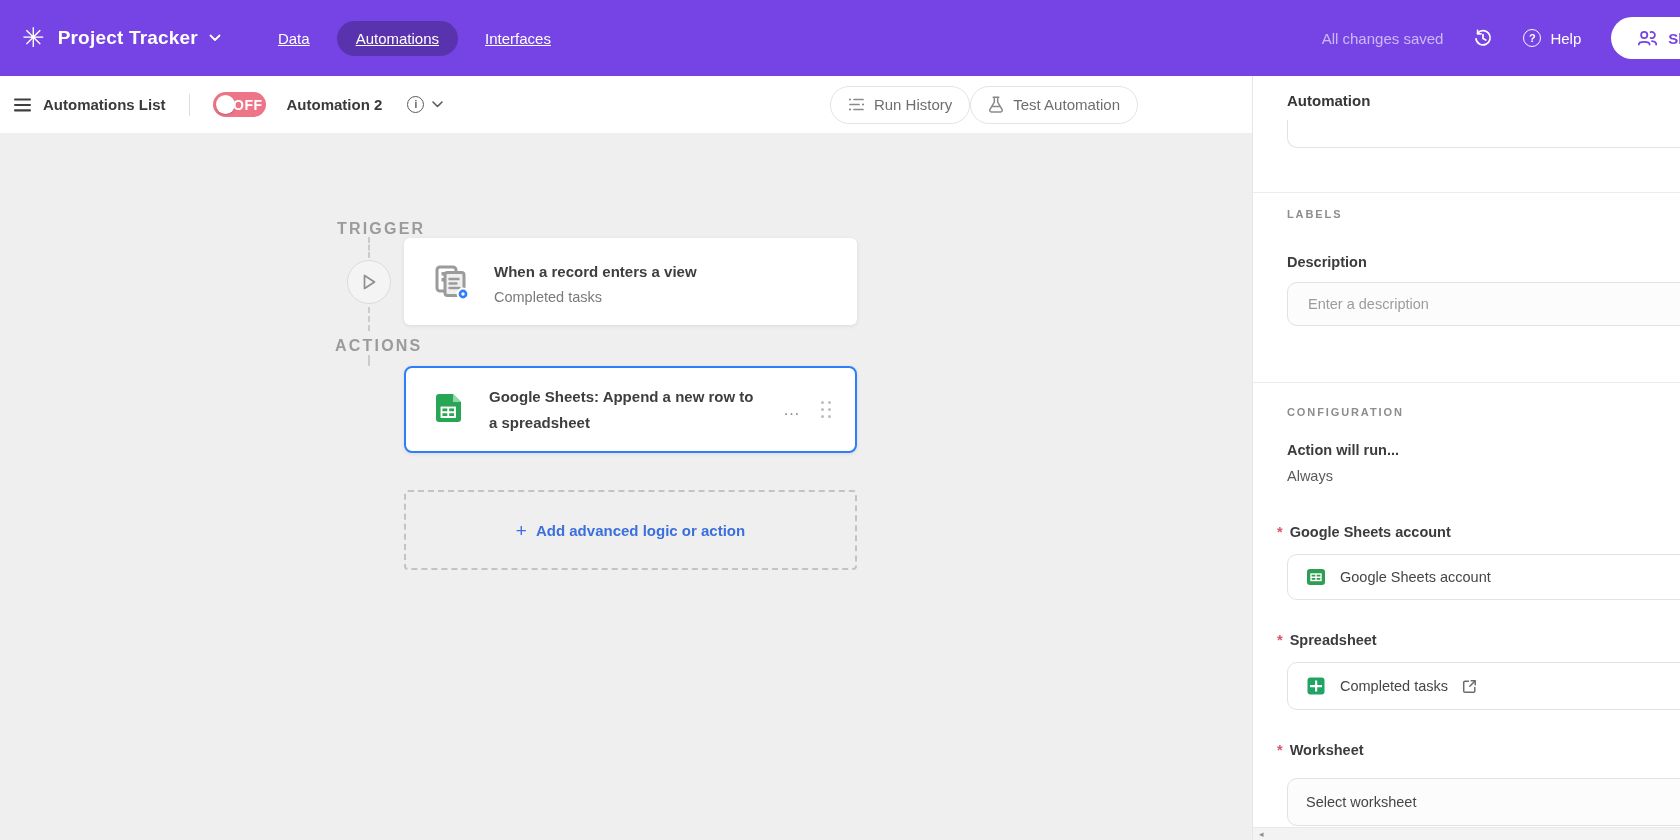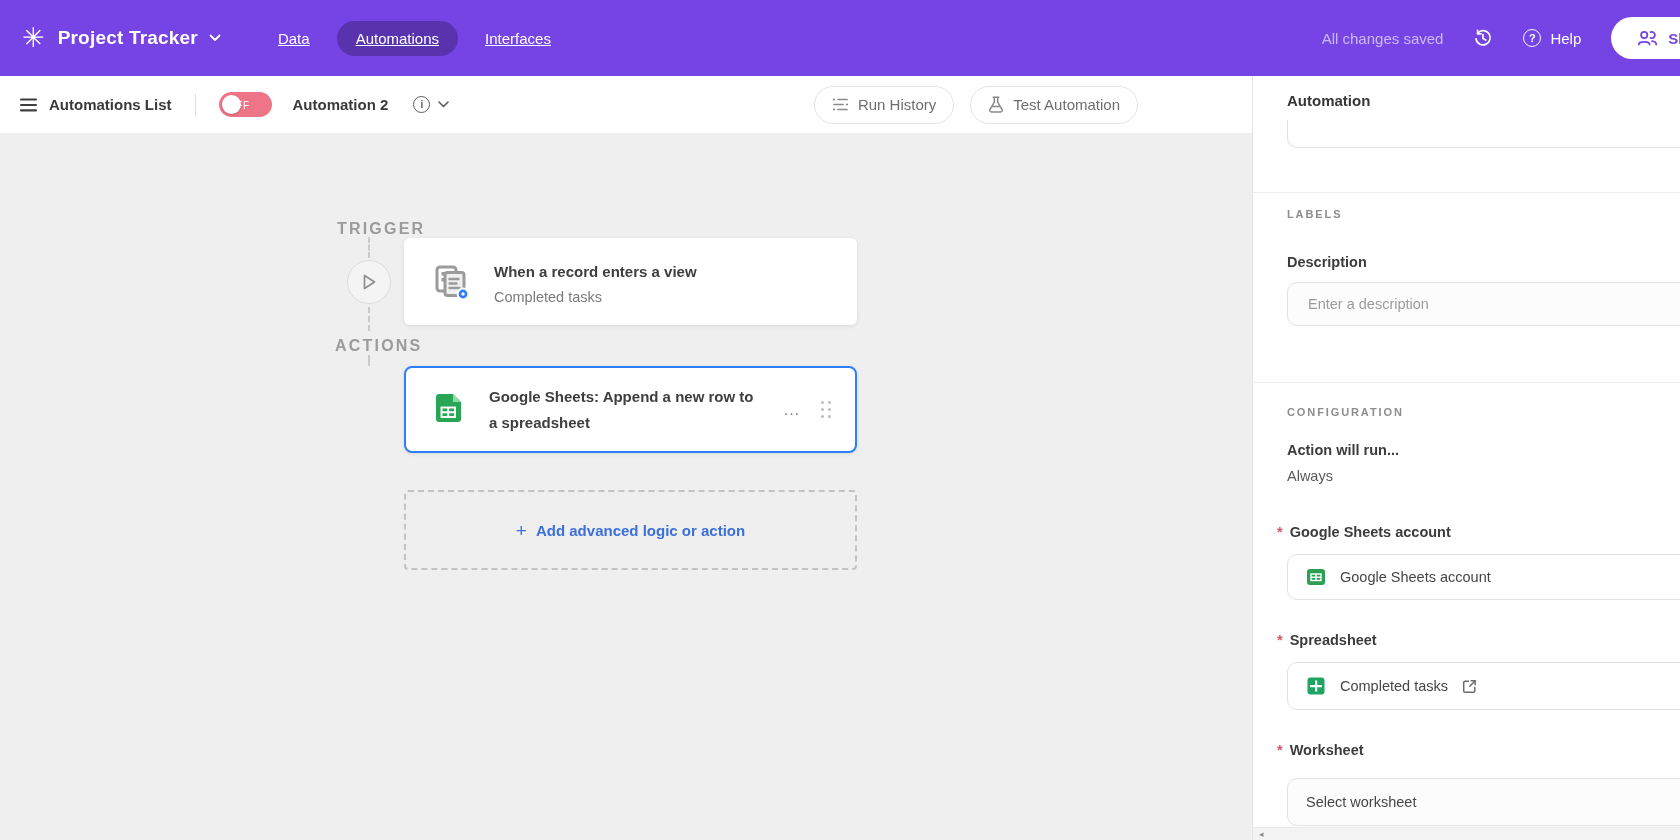--- a/index.html
+++ b/index.html
@@ -18,29 +18,29 @@
   .saved { color:rgba(255,255,255,.62); white-space:nowrap; }
   .icon-btn { display:flex; align-items:center; gap:9px; white-space:nowrap; }
   .q-circle { width:18px; height:18px; border:1.6px solid rgba(255,255,255,.95); border-radius:50%; display:flex; align-items:center; justify-content:center; font-size:11px; font-weight:700; }
   .share-btn { background:#fff; color:#7643E5; font-weight:600; height:42px; padding:0 26px; border-radius:999px; display:flex; align-items:center; gap:10px; margin-right:-56px; font-size:15px; white-space:nowrap; }
 
   
   .main { position:absolute; top:76px; left:0; width:1680px; height:764px; display:flex; }
   .left-col { width:1252px; display:flex; flex-direction:column; }
 
   
-  .subbar { height:57px; background:#fff; display:flex; align-items:center; padding-left:20px; flex-shrink:0; }
+  .subbar { height:57px; background:#fff; display:flex; align-items:center; padding-left:14px; flex-shrink:0; }
   .back-label { font-size:15px; font-weight:700; color:#3a3a3a; margin-left:12px; white-space:nowrap; }
   .vdivider { width:1px; height:22px; background:#ddd; margin:0 23px; }
   .toggle { position:relative; width:53px; height:25px; background:#EE7487; border-radius:999px; flex-shrink:0; }
   .toggle .knob { position:absolute; left:3px; top:3px; width:19px; height:19px; background:#fff; border-radius:50%; box-shadow:0 1px 2px rgba(0,0,0,.2); }
-  .toggle .t-label { position:absolute; right:22px; top:50%; transform:translateY(-50%); color:#fff; font-size:10px; font-weight:400; letter-spacing:.5px; }
+  .toggle .t-label { position:absolute; right:3px; top:50%; transform:translateY(-50%); color:#fff; font-size:14px; font-weight:700; letter-spacing:.5px; }
   .automation-name { font-size:15px; font-weight:700; color:#3a3a3a; margin-left:21px; margin-right:25px; white-space:nowrap; }
   .info-circle { width:17px; height:17px; border:1.5px solid #5c5c5c; border-radius:50%; display:flex; align-items:center; justify-content:center; font-size:10px; font-weight:700; color:#5c5c5c; margin-right:8px; }
-  .subbar-right { margin-left:auto; margin-right:114px; display:flex; gap:16px; }
+  .subbar-right { margin-left:auto; margin-right:114px; display:flex; }
   .pill-btn { height:38px; border:1px solid #e4e4e4; border-radius:999px; background:#fff; display:flex; align-items:center; gap:9px; padding:0 17px; font-size:15px; color:#6e6e6e; white-space:nowrap; }
 
   
   .canvas { flex:1; background:#f0efef; position:relative; overflow:hidden; }
   .flow-label { position:absolute; font-size:16px; font-weight:700; letter-spacing:2.2px; color:#9b9b9b; width:74px; text-align:center;margin-left:32px; }
   .dash { position:absolute; width:0; border-left:2px dashed #cccbcb; }
   .play-circle { position:absolute; width:44px; height:44px; border-radius:50%; background:#f5f4f4; border:1px solid #dcdcdc; display:flex; align-items:center; justify-content:center; }
   .card { position:absolute; left:404px; width:453px; background:#fff; border-radius:6px; box-shadow:0 1px 4px rgba(0,0,0,.09); display:flex; align-items:center; padding:6px 26px; }
   .trigger-card { top:105px; height:87px; }
   .action-card { top:233px; height:87px; border:2px solid #2D7FF9; border-radius:8px; padding:0 24px; }

